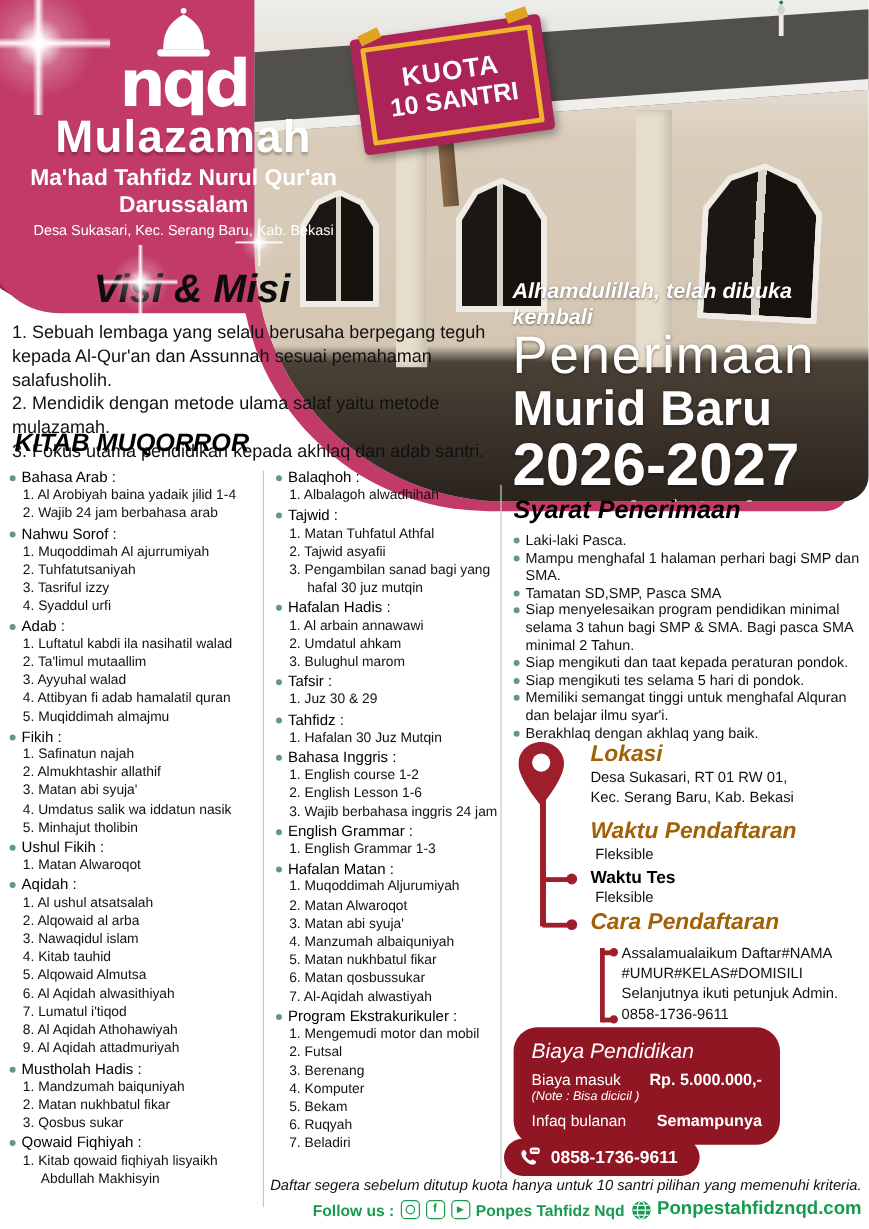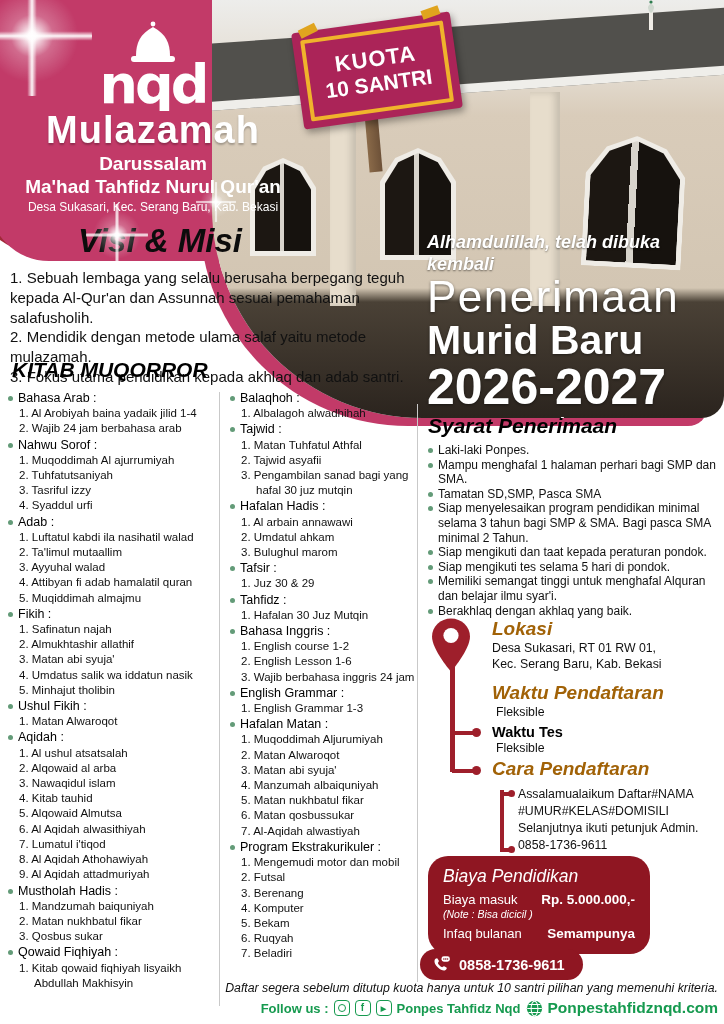--- a/index.html
+++ b/index.html
@@ -10,21 +10,21 @@
   .maroon-shape{position:absolute;left:-24px;top:-26px;width:492px;height:278px;
     background:#a02a38;border-radius:0 0 150px 60px;z-index:1;}
   .maroon-shape::after{content:"";position:absolute;inset:0;transform:translate(13px,9px);
     background:#c23a68;border-radius:inherit;z-index:-1;}
   .sparkle{position:absolute;z-index:4;border-radius:50%;pointer-events:none;
     background:
       linear-gradient(to right,transparent 46%,rgba(255,255,255,.95) 50%,transparent 54%),
       linear-gradient(to bottom,transparent 46%,rgba(255,255,255,.95) 50%,transparent 54%),
       radial-gradient(circle,rgba(255,255,255,.95) 5%,rgba(255,255,255,.25) 25%,transparent 55%);}
 
-  .header-content{position:absolute;left:4px;top:19px;width:298px;text-align:center;color:#fff;z-index:4;}
+  .header-content{position:absolute;left:4px;top:4px;width:298px;text-align:center;color:#fff;z-index:4;}
   .logo svg{display:block;margin:0 auto;}
   .h-title{font-weight:bold;font-size:38px;line-height:1.05;letter-spacing:1px;text-shadow:0 2px 2px rgba(0,0,0,.25);}
   .h-sub{font-weight:bold;font-size:19px;line-height:1.12;margin-top:2px;}
   .h-addr{font-size:12px;margin-top:3px;}
 
   
   .photo{position:absolute;left:212px;top:0;width:512px;height:418px;z-index:2;
     border-radius:0 0 22px 210px;overflow:hidden;
     box-shadow:-14px 10px 0 -2px #c23a68;
     background:linear-gradient(180deg,#ededeb 0,#e4ddd2 70px,#d9ccba 115px,#d3c6b3 288px,#4a4136 302px,#2b241e 417px);}
@@ -160,22 +160,22 @@
       <svg width="170" height="92" viewBox="0 0 170 92">
         <g fill="#ffffff">
           <circle cx="85" cy="5" r="2.4"></circle>
           <path d="M85 8 C72 15 68 24 68 37 L102 37 C102 24 98 15 85 8 Z"></path>
           <rect x="63" y="37" width="44" height="6" rx="3"></rect>
           <text x="85" y="84" font-size="54" font-weight="bold" text-anchor="middle" font-family="DejaVu Sans, sans-serif" letter-spacing="-3">nqd</text>
         </g>
       </svg>
     </div>
     <div class="h-title">Mulazamah</div>
+    <div class="h-sub">Ma'had Tahfidz Nurul Qur'an</div>
     <div class="h-sub">Darussalam</div>
-    <div class="h-sub">Ma'had Tahfidz Nurul Qur'an</div>
     <div class="h-addr">Desa Sukasari, Kec. Serang Baru, Kab. Bekasi</div>
   </div>
 
   <div class="sign-post"></div>
   <div class="sign">
     <div class="sign-clip" style="left:8px;top:-5px;transform:rotate(-18deg);"></div>
     <div class="sign-clip" style="right:10px;top:-6px;transform:rotate(-12deg);"></div>
     <div class="sign-frame">
       <div class="sign-l1">KUOTA</div>
       <div class="sign-l2">10 SANTRI</div>
@@ -430,21 +430,21 @@
         </div>
       </div>
   </div>
 
   <div class="syarat">
     <div class="syarat-h">Syarat Penerimaan</div>
     <div>
 
         <div class="s-item">
           <span class="dot"></span>
-          <span>Laki-laki Ponpes.</span>
+          <span>Laki-laki Pasca.</span>
         </div>
 
         <div class="s-item">
           <span class="dot"></span>
           <span>Mampu menghafal 1 halaman perhari bagi SMP dan SMA.</span>
         </div>
 
         <div class="s-item">
           <span class="dot"></span>
           <span>Tamatan SD,SMP, Pasca SMA</span>

